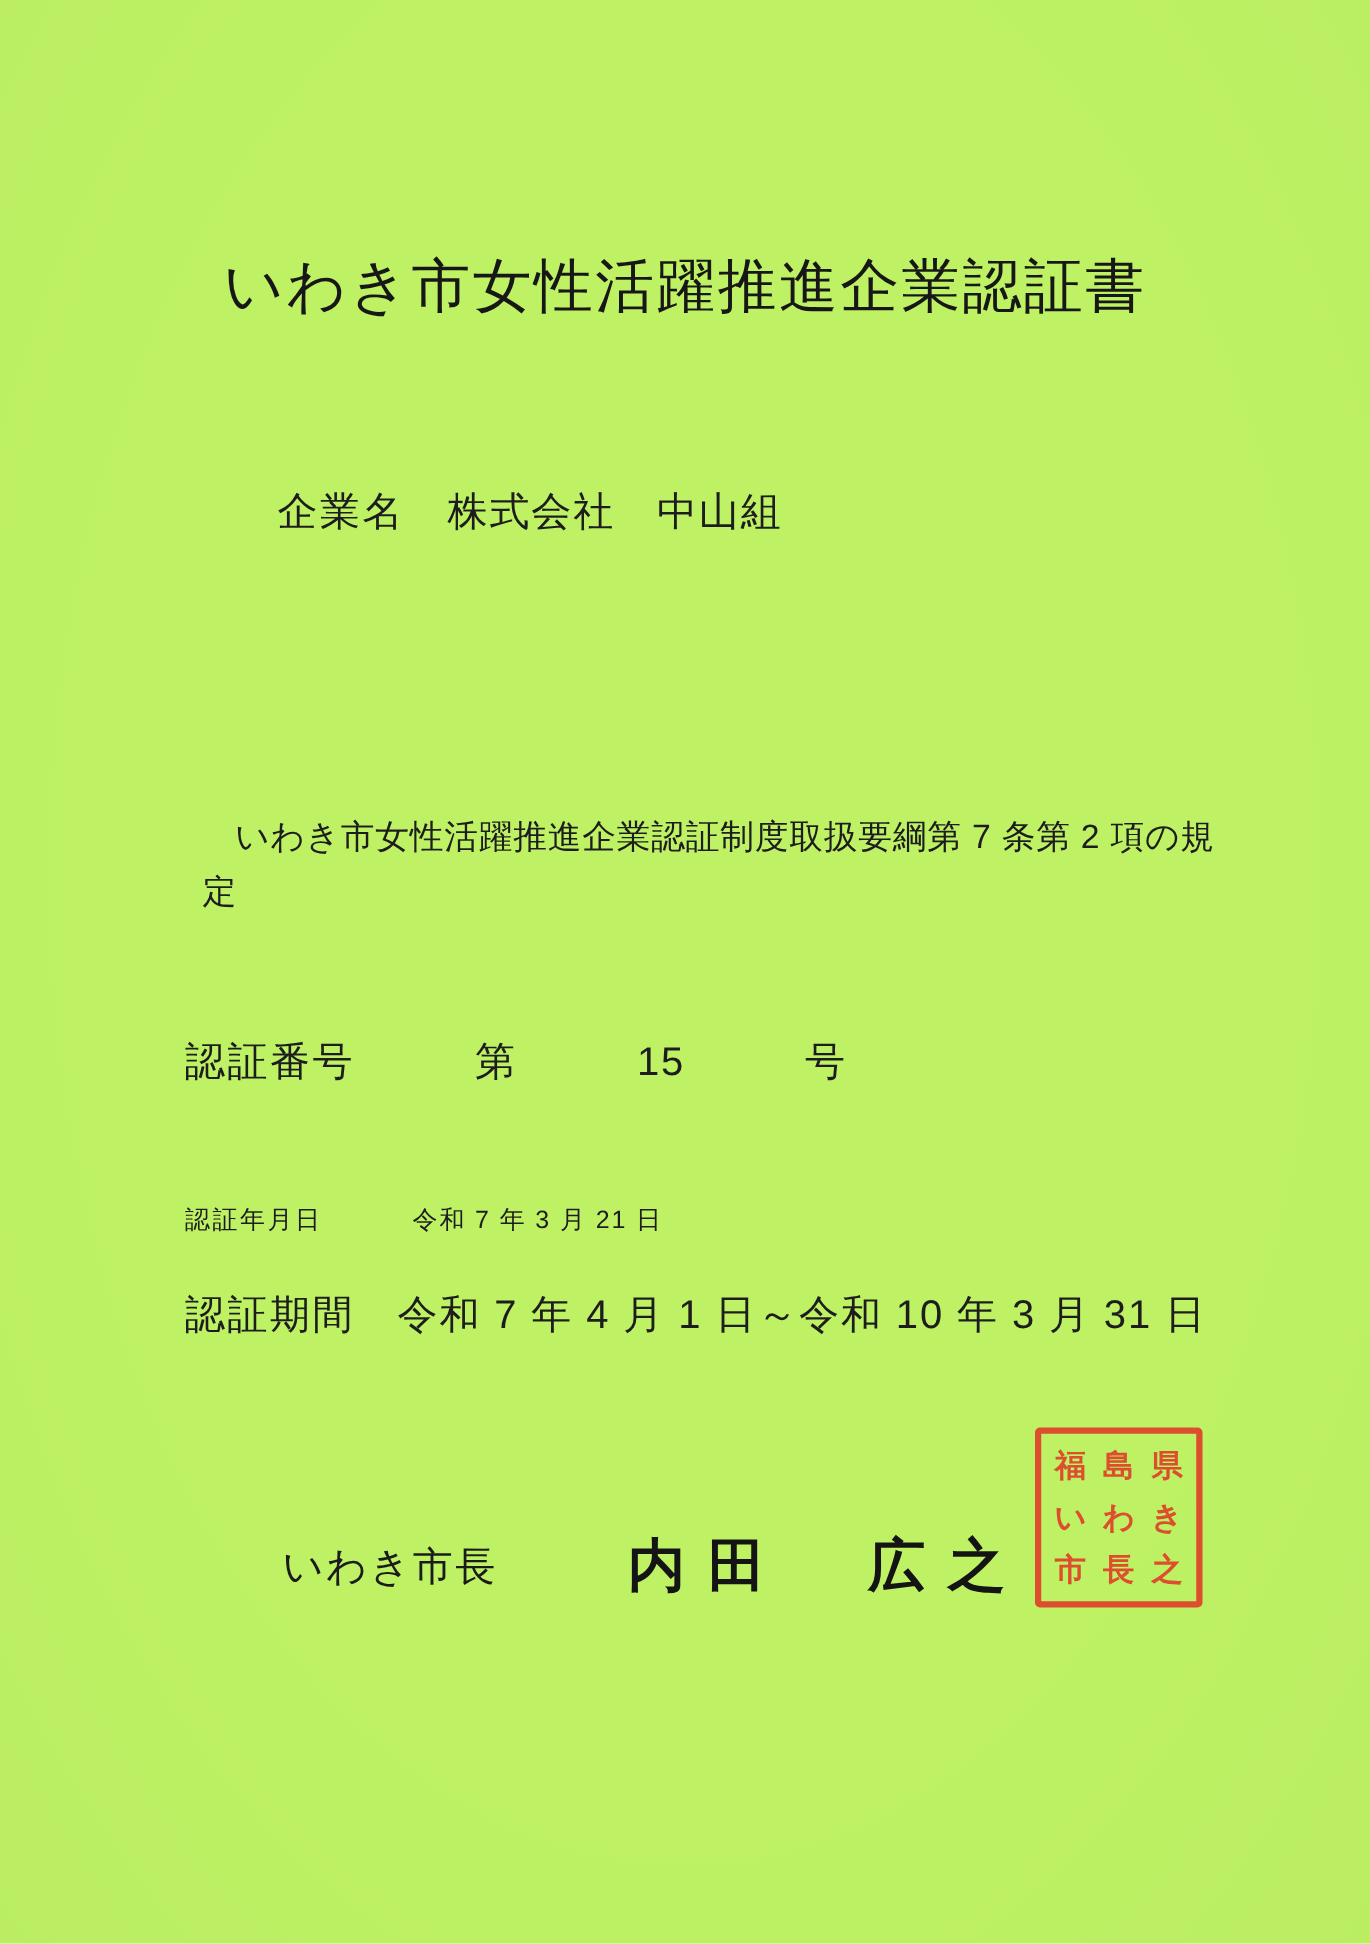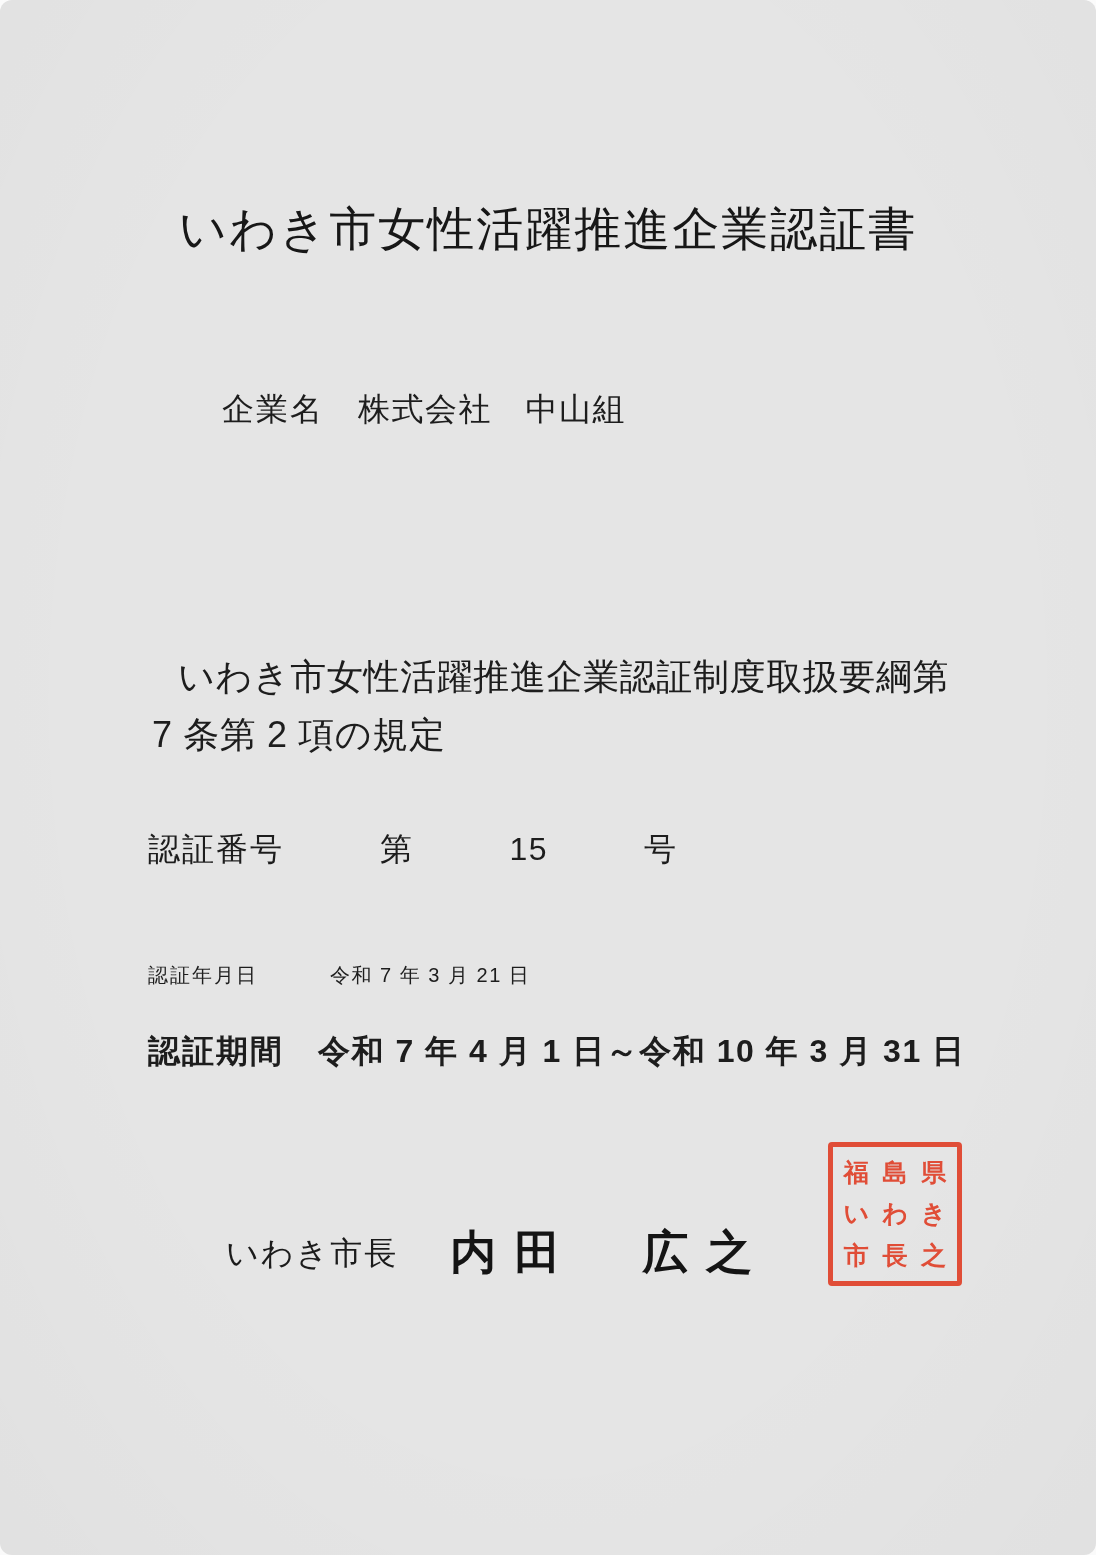--- a/index.html
+++ b/index.html
@@ -11,22 +11,21 @@
     width: 1096px;
     height: 1555px;
     position: relative;
     font-family: "Liberation Sans", "DejaVu Sans", sans-serif;
     color: #1b1b1b;
     overflow: hidden;
   }
   .page {
     position: absolute;
     inset: 0;
-    background: #e5e5e5;
-    border-radius: 12px;
+    background: #bef264;
   }
 
   
   .page:before {
     content: "";
     position: absolute;
     inset: 0;
     background: radial-gradient(ellipse at 50% 45%, rgba(255,255,255,0) 60%, rgba(0,0,0,0.018) 100%);
     pointer-events: none;
   }
@@ -56,44 +55,44 @@
   .gap-md { display: inline-block; width: 34px; }
   .gap-lg { display: inline-block; width: 72px; }
   .gap-xl { display: inline-block; width: 96px; }
 
   .company-row { top: 388px; left: 222px; }
   .address-row { top: 522px; left: 222px; }
 
   .statement {
     position: absolute;
     top: 648px;
-    left: 152px;
+    left: 162px;
     width: 810px;
-    font-size: 36px;
+    font-size: 27px;
     line-height: 1.62;
     letter-spacing: 0.6px;
     color: #1d1d1d;
   }
   .statement .indent { display: inline-block; width: 26px; }
 
   .cert-no-row { top: 828px; left: 148px; font-size: 32px; text-align: right; }
   .cert-date-row { top: 962px; left: 148px; font-size: 20px; }
-  .cert-period-row { top: 1030px; left: 148px; font-size: 32px; font-weight: bold; }
+  .cert-period-row { top: 1030px; left: 148px; font-size: 32px; }
 
   .signature-block {
     position: absolute;
     top: 1218px;
     left: 226px;
     font-size: 32px;
     letter-spacing: 2px;
     white-space: nowrap;
   }
   .signature-name {
     display: inline-block;
-    margin-left: 52px;
+    margin-left: 104px;
     font-family: "DejaVu Serif", "Liberation Serif", serif;
     font-size: 46px;
     font-weight: 600;
     letter-spacing: 18px;
     color: #141414;
     transform: translateY(4px);
   }
 
   
   .seal {

